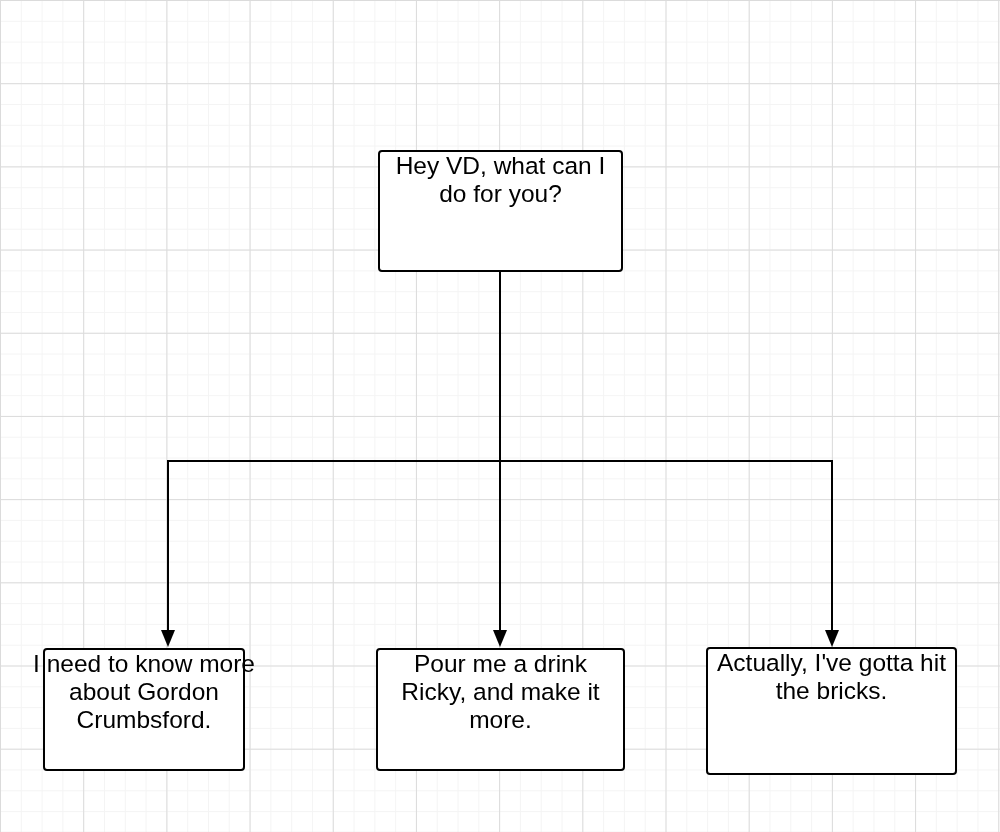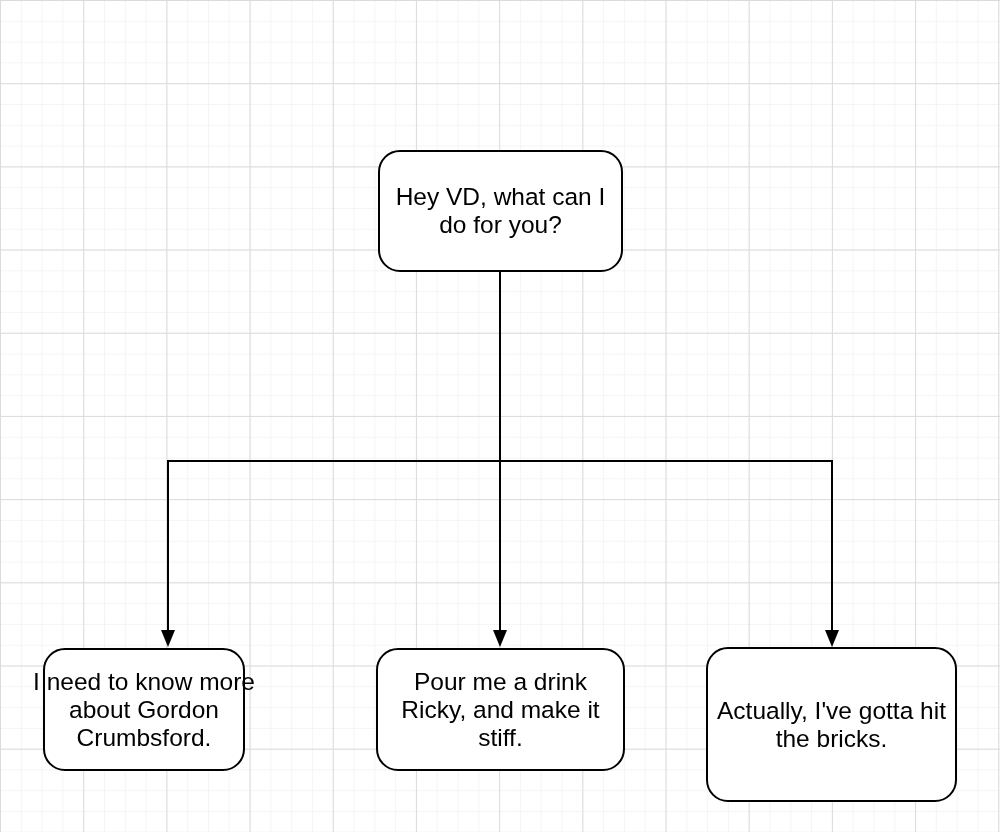--- a/index.html
+++ b/index.html
@@ -28,38 +28,37 @@
       20.8px 20.8px,
       20.8px 20.8px;
     background-position: 0 0;
   }
 
   
   .node {
     position: absolute;
     background: #ffffff;
     border: 2px solid #000000;
-    border-radius: 22px;
+    border-radius: 4px;
     display: flex;
-    align-items: center;
     justify-content: center;
     z-index: 2;
   }
   .node .node-label {
     white-space: pre;
     text-align: center;
     color: #000000;
     font-size: 24.5px;
     line-height: 28px;
   }
 
   .node-root   { left: 378px; top: 150px; width: 245px; height: 122px; }
   .node-left   { left:  43px; top: 648px; width: 202px; height: 123px; }
   .node-middle { left: 376px; top: 648px; width: 249px; height: 123px; }
-  .node-right  { left: 706px; top: 647px; width: 251px; height: 155px; }
+  .node-right  { left: 706px; top: 647px; width: 251px; height: 128px; }
 
   
   .edge {
     position: absolute;
     background: #000000;
     z-index: 1;
   }
   .edge-trunk  { left: 499px; top: 272px; width: 2px;   height: 362px; }
   .edge-bar    { left: 167px; top: 460px; width: 666px; height: 2px;   }
   .edge-drop-l { left: 167px; top: 461px; width: 2px;   height: 173px; }
@@ -100,21 +99,21 @@
 
   <div class="node node-left">
     <span class="node-label">I need to know more
 about Gordon
 Crumbsford.</span>
   </div>
 
   <div class="node node-middle">
     <span class="node-label">Pour me a drink
 Ricky, and make it
-stiff.</span>
+more.</span>
   </div>
 
   <div class="node node-right">
     <span class="node-label">Actually, I've gotta hit
 the bricks.</span>
   </div>
 
 </div>
 
 </body></html>

